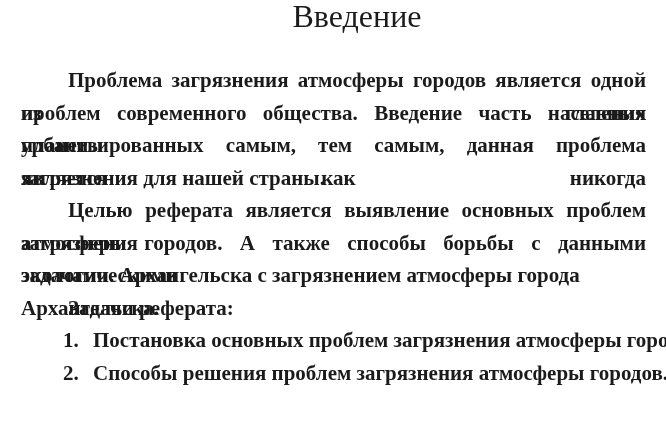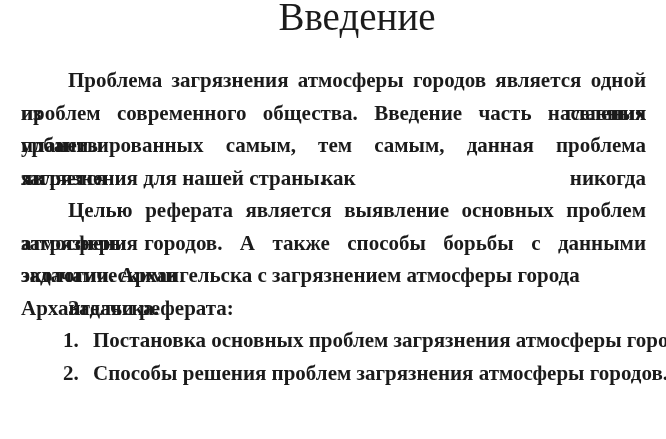--- a/index.html
+++ b/index.html
@@ -15,21 +15,21 @@
     overflow: hidden;
     font-family: "Liberation Serif", "DejaVu Serif", serif;
     color: #1b1b1b;
   }
   .doc-title {
     position: absolute;
     top: 0;
     left: 21px;
     width: 625px;
     margin: 0;
-    font-size: 39px;
+    font-size: 32px;
     font-weight: normal;
     line-height: 33px;
     text-align: center;
     text-indent: 47px; 
     white-space: nowrap;
   }
   .content {
     position: absolute;
     top: 64px;
     left: 21px;

